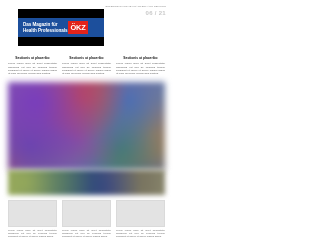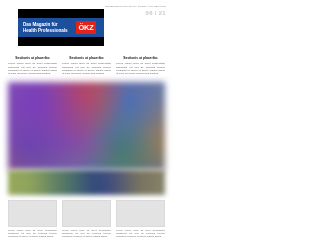--- a/index.html
+++ b/index.html
@@ -49,21 +49,21 @@
     font-weight: bold;
     font-size: 4.6px;
     line-height: 5.4px;
     letter-spacing: -0.05px;
   }
   .masthead-words span { display: block; white-space: nowrap; }
 
   .okz-badge {
     width: 20px;
     height: 13px;
-    margin-right: 8px;
+    margin-right: 16px;
     background: #e2231a;
     color: #ffffff;
     font-weight: bold;
     font-size: 7.4px;
     letter-spacing: -0.2px;
     display: flex;
     align-items: center;
     justify-content: center;
   }
 

